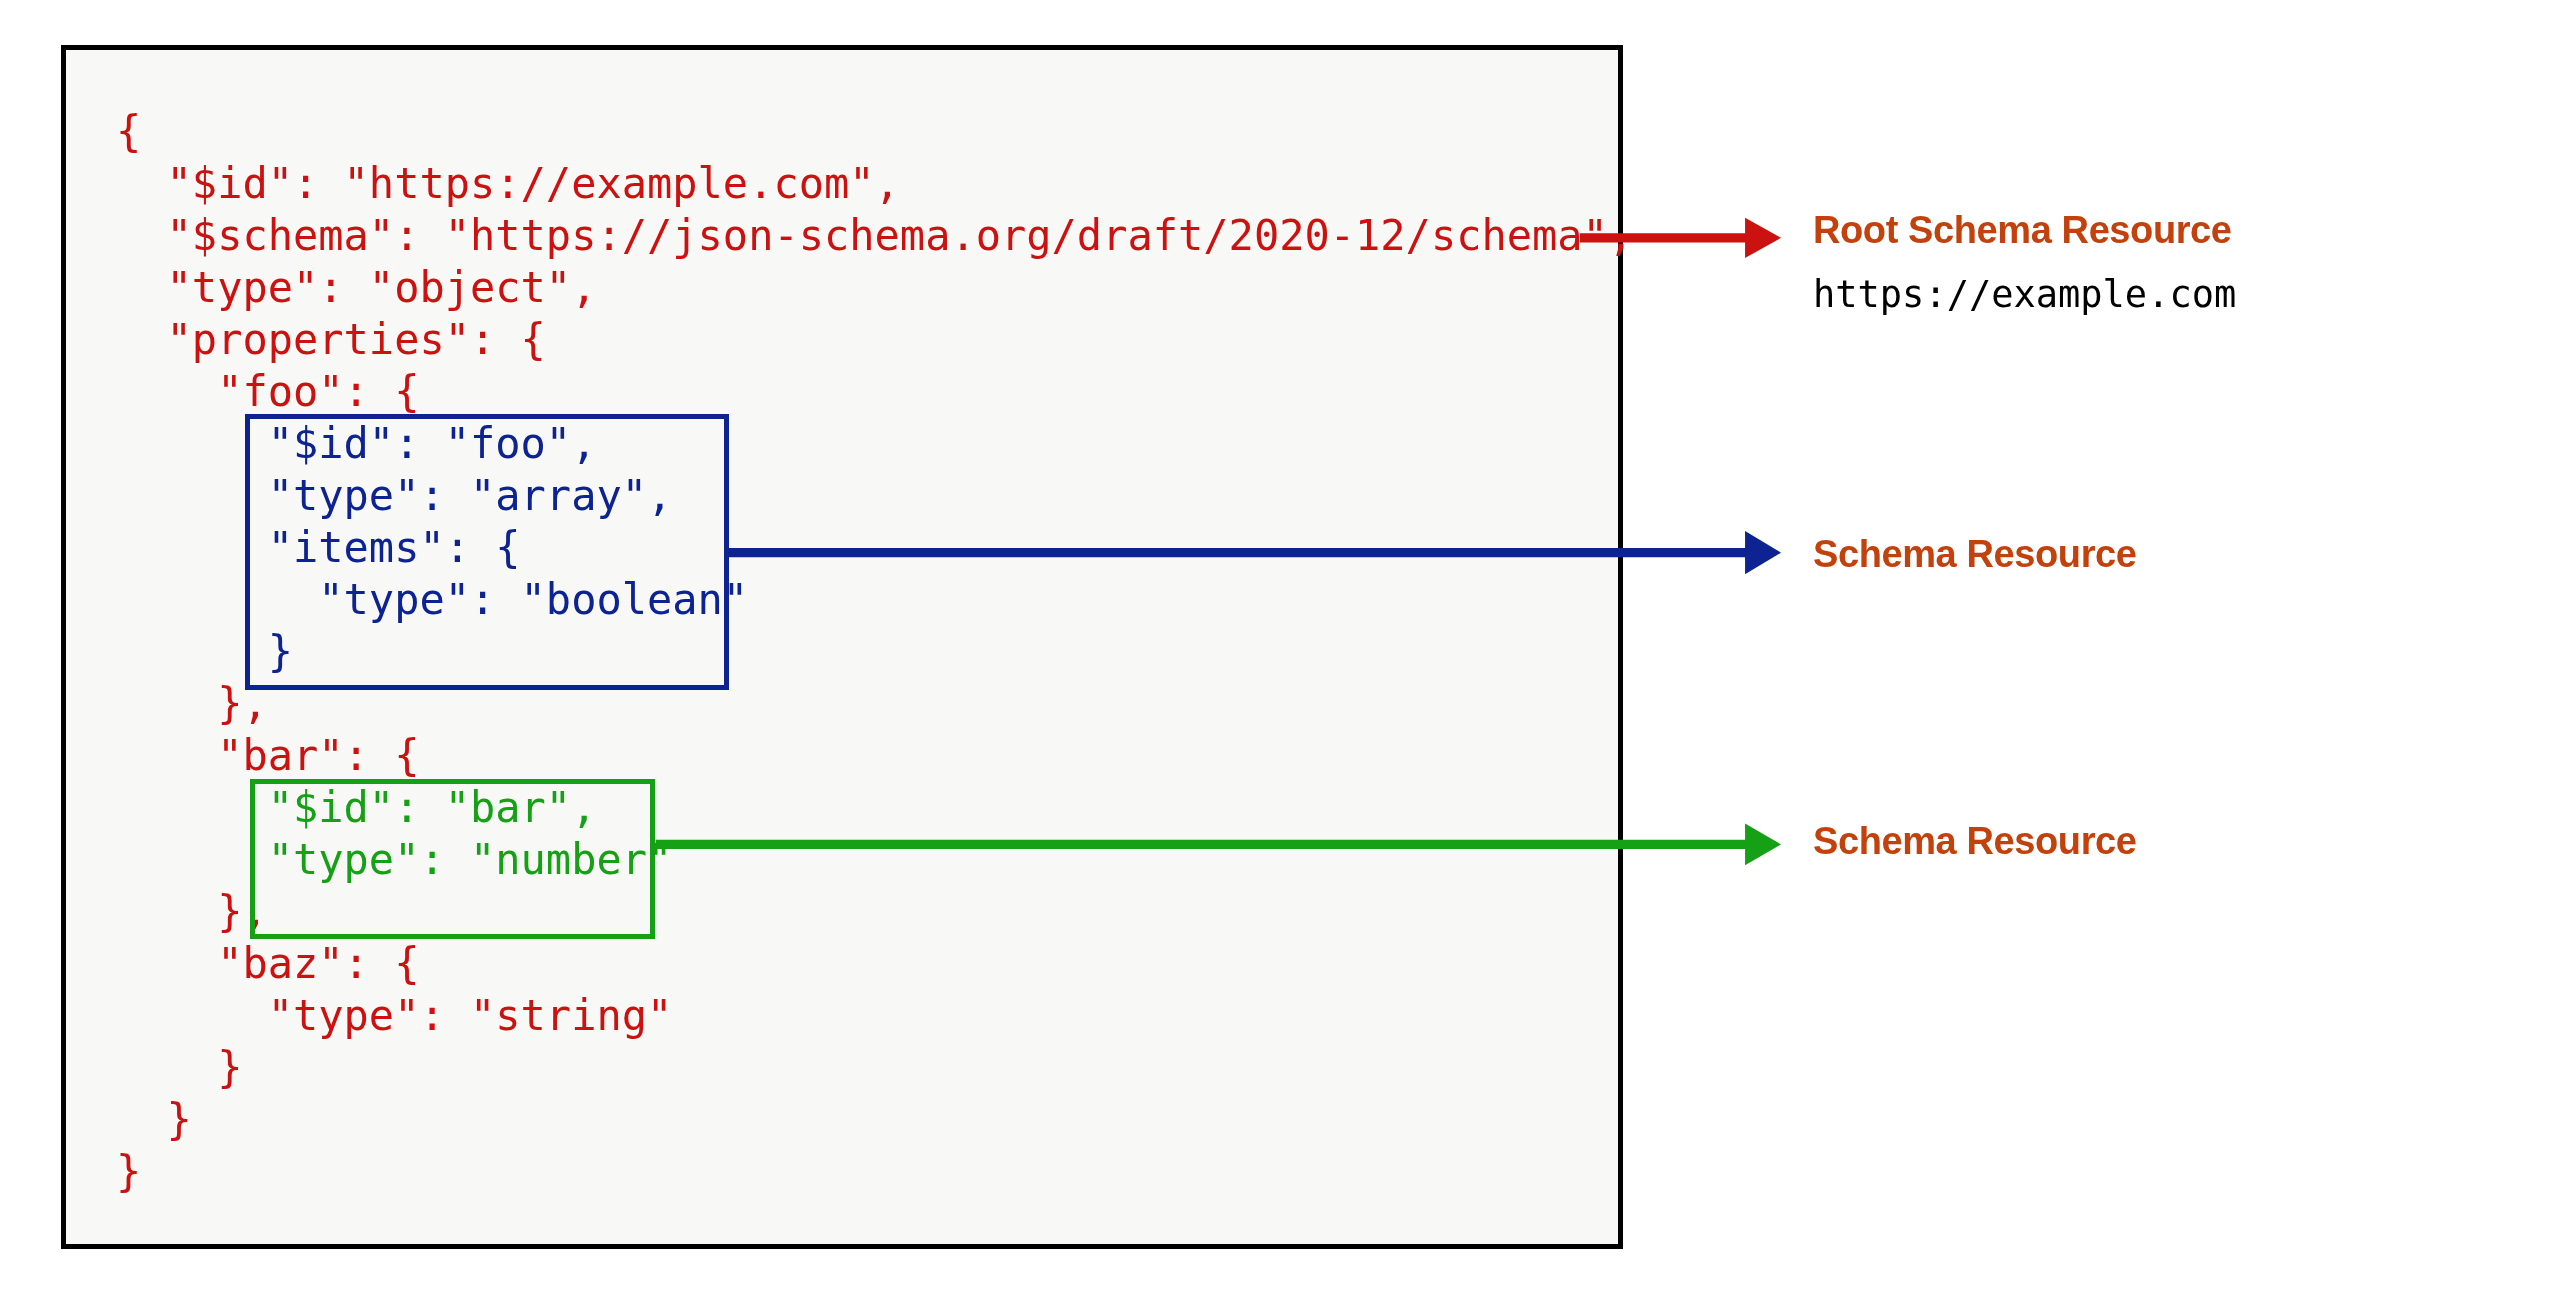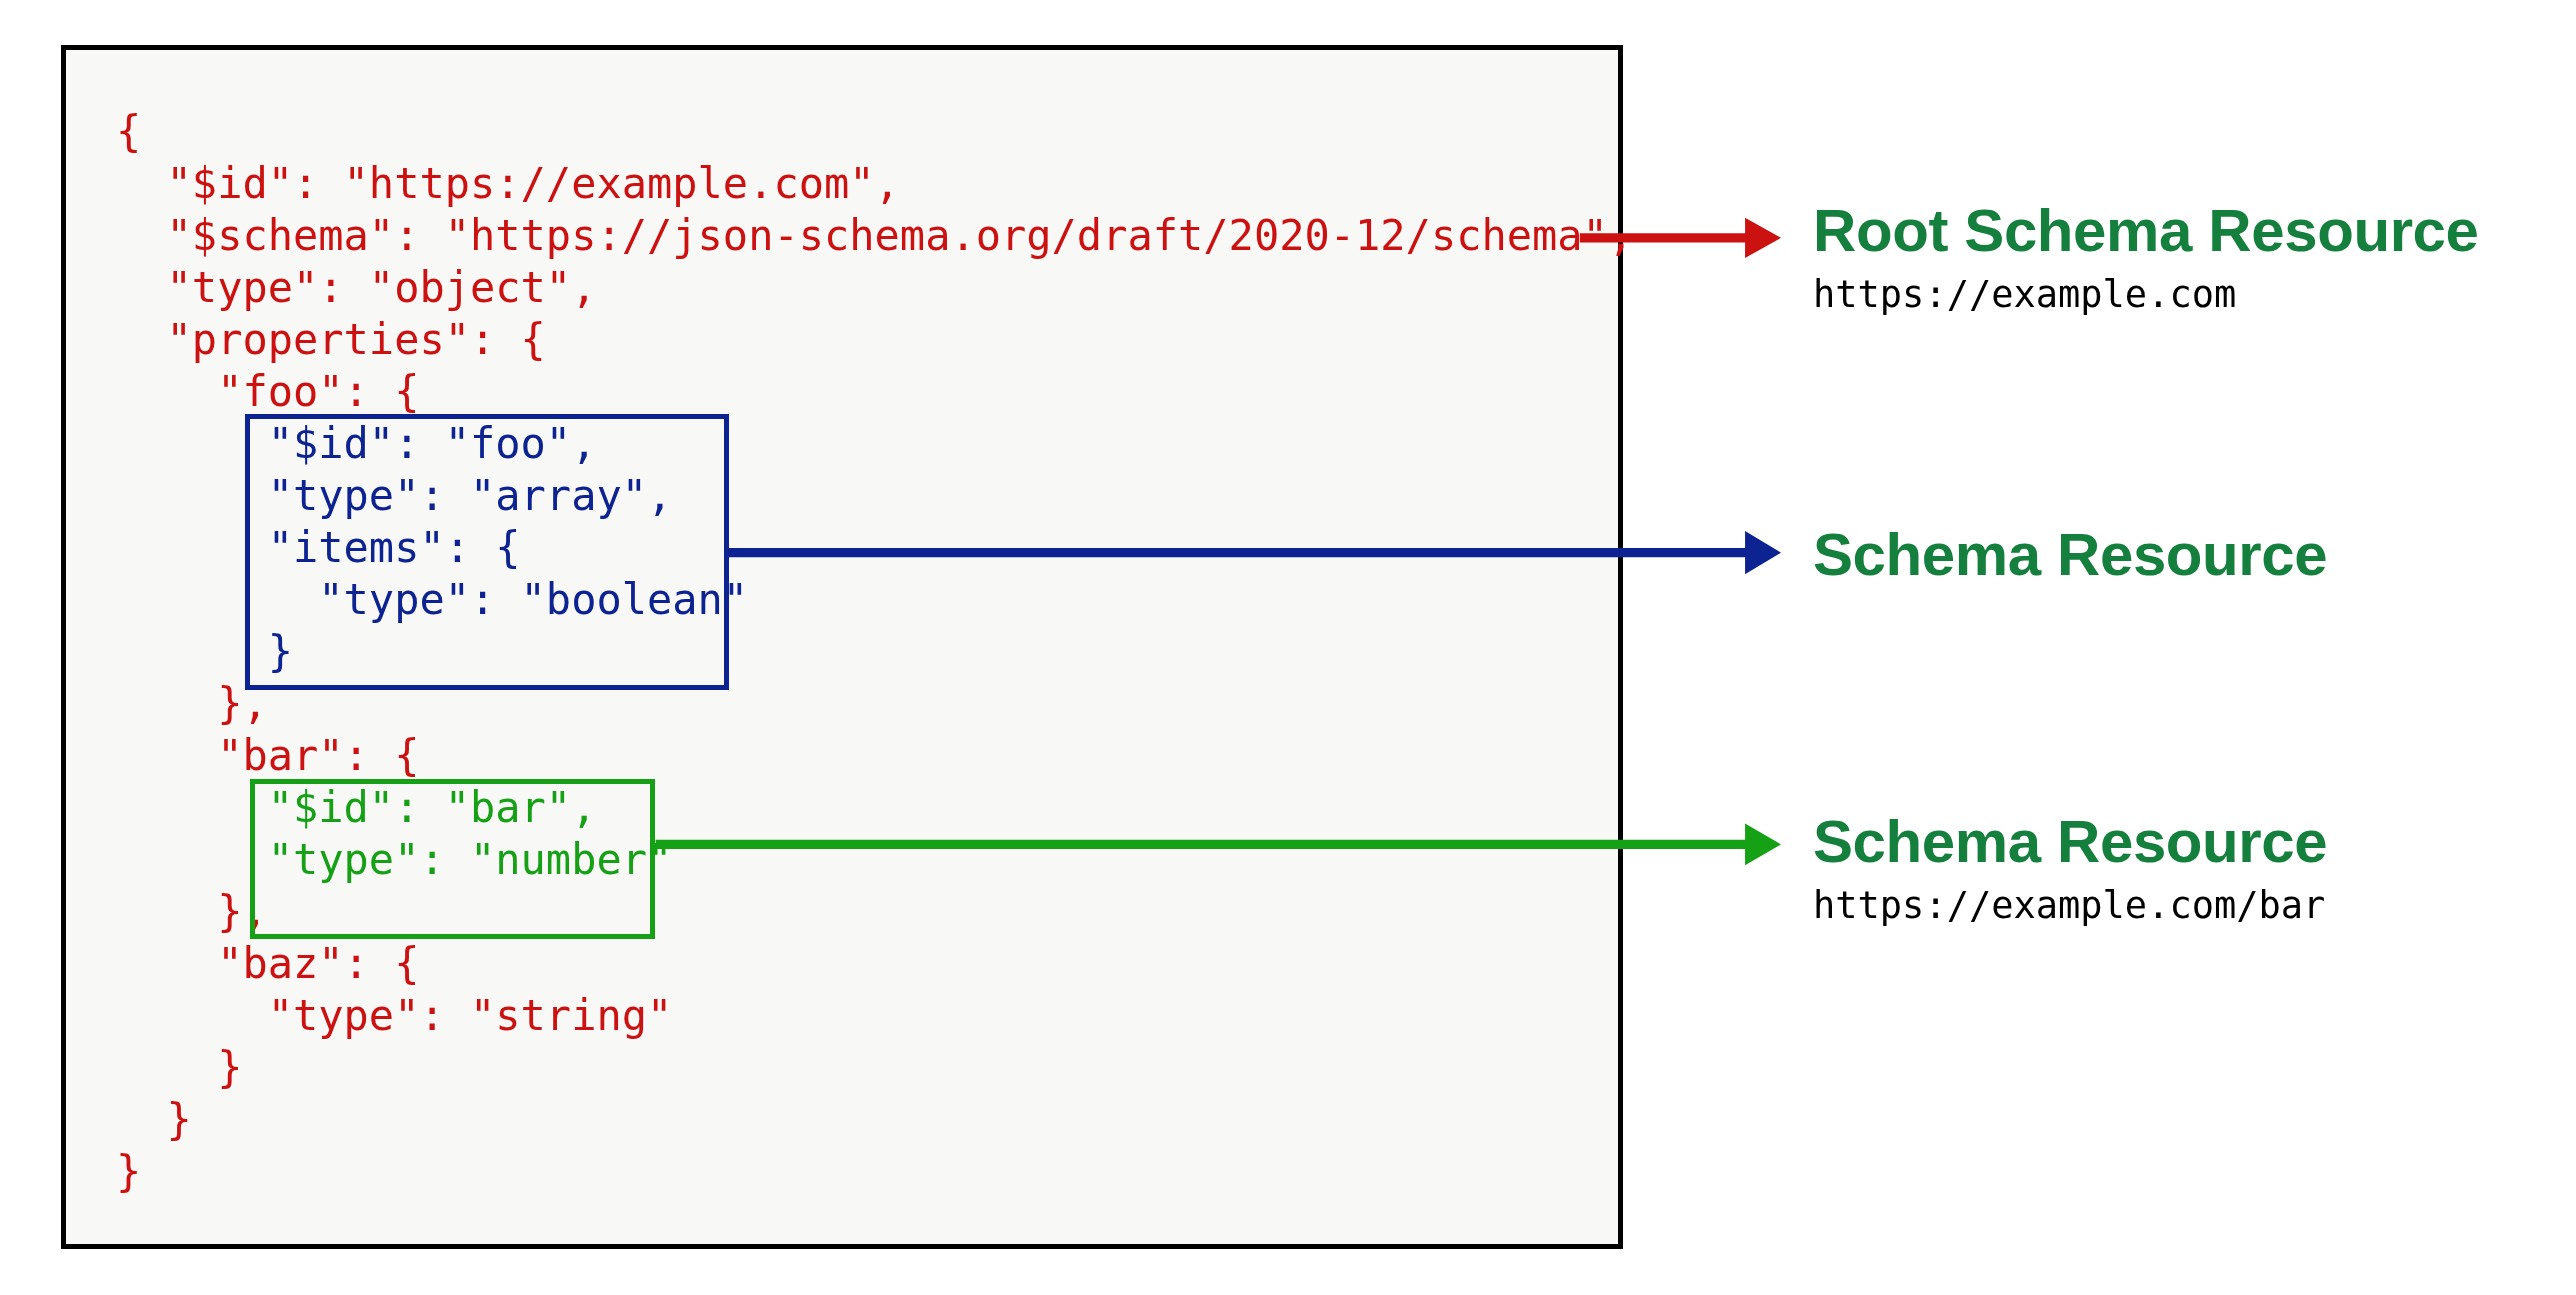--- a/index.html
+++ b/index.html
@@ -71,23 +71,23 @@
   }
 
   
   .anno {
     position: absolute;
     left: 1813px;
   }
   .anno-title {
     font-family: "Liberation Sans", sans-serif;
     font-weight: bold;
-    font-size: 60px;
+    font-size: 38px;
     line-height: 55px;
-    color: #15803d;
+    color: #c2410c;
     white-space: nowrap;
     letter-spacing: -0.4px;
   }
   .anno-url {
     margin-top: 14px;
     font-family: "DejaVu Sans Mono", monospace;
     font-size: 37px;
     line-height: 45px;
     color: #000000;
     white-space: nowrap;
@@ -131,17 +131,16 @@
     <div class="anno-title">Root Schema Resource</div>
     <div class="anno-url">https://example.com</div>
   </div>
 
   <div class="anno" id="anno-foo">
     <div class="anno-title">Schema Resource</div>
   </div>
 
   <div class="anno" id="anno-bar">
     <div class="anno-title">Schema Resource</div>
-    <div class="anno-url">https://example.com/bar</div>
   </div>
 
 </div>
 
 
 </body></html>

